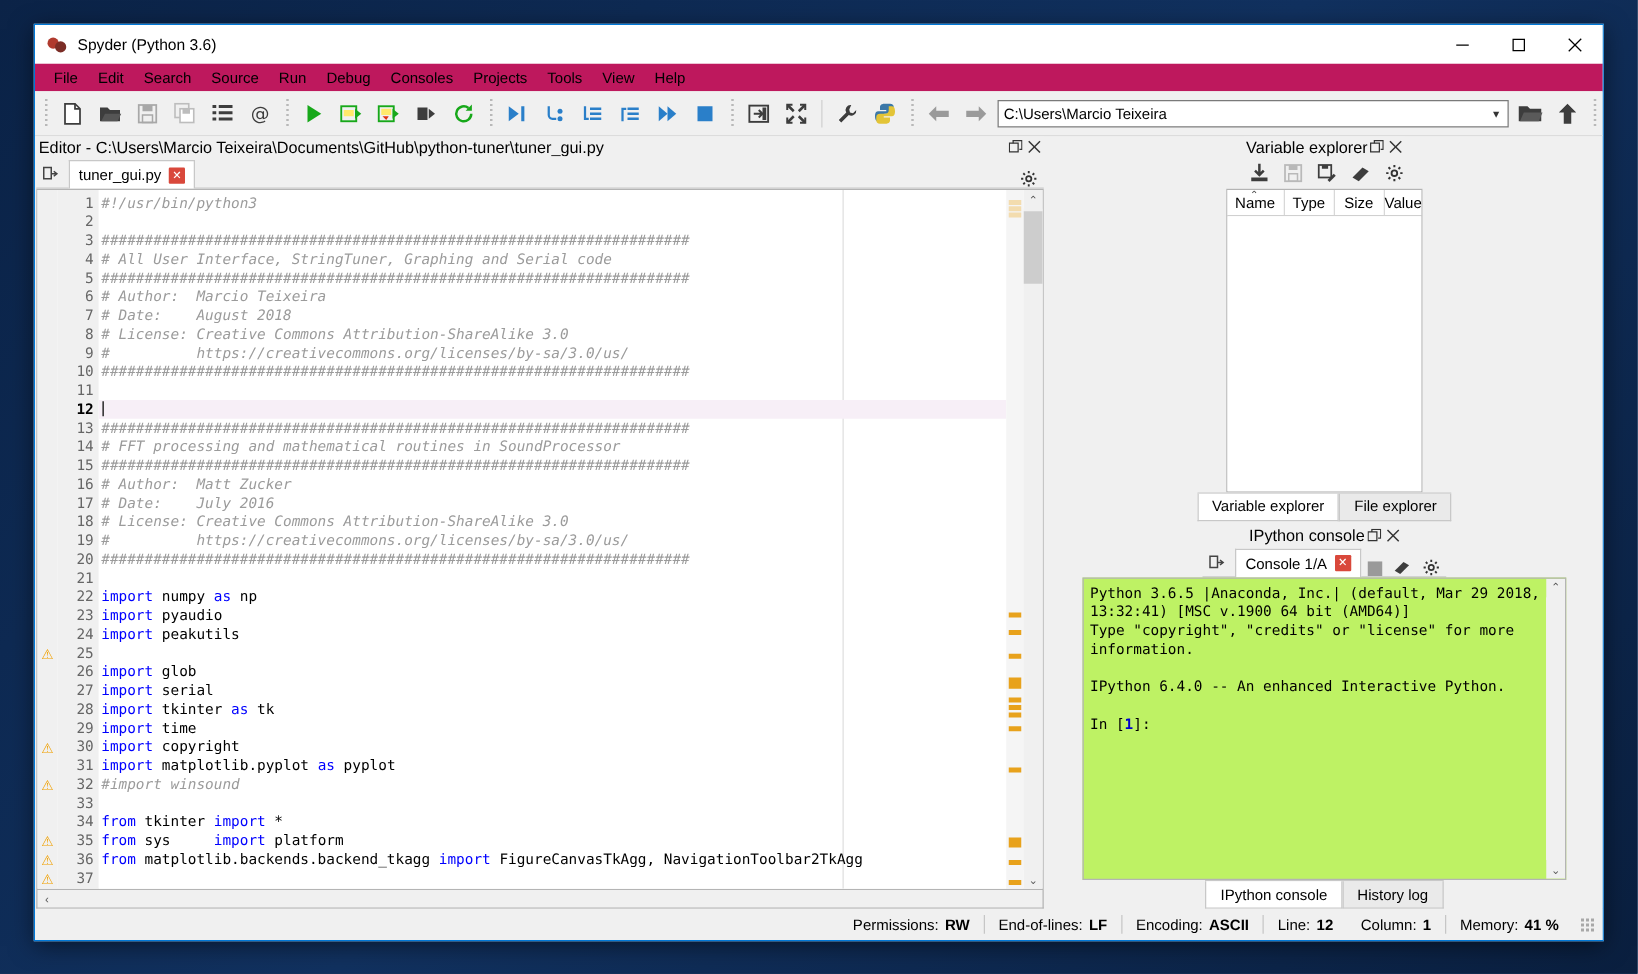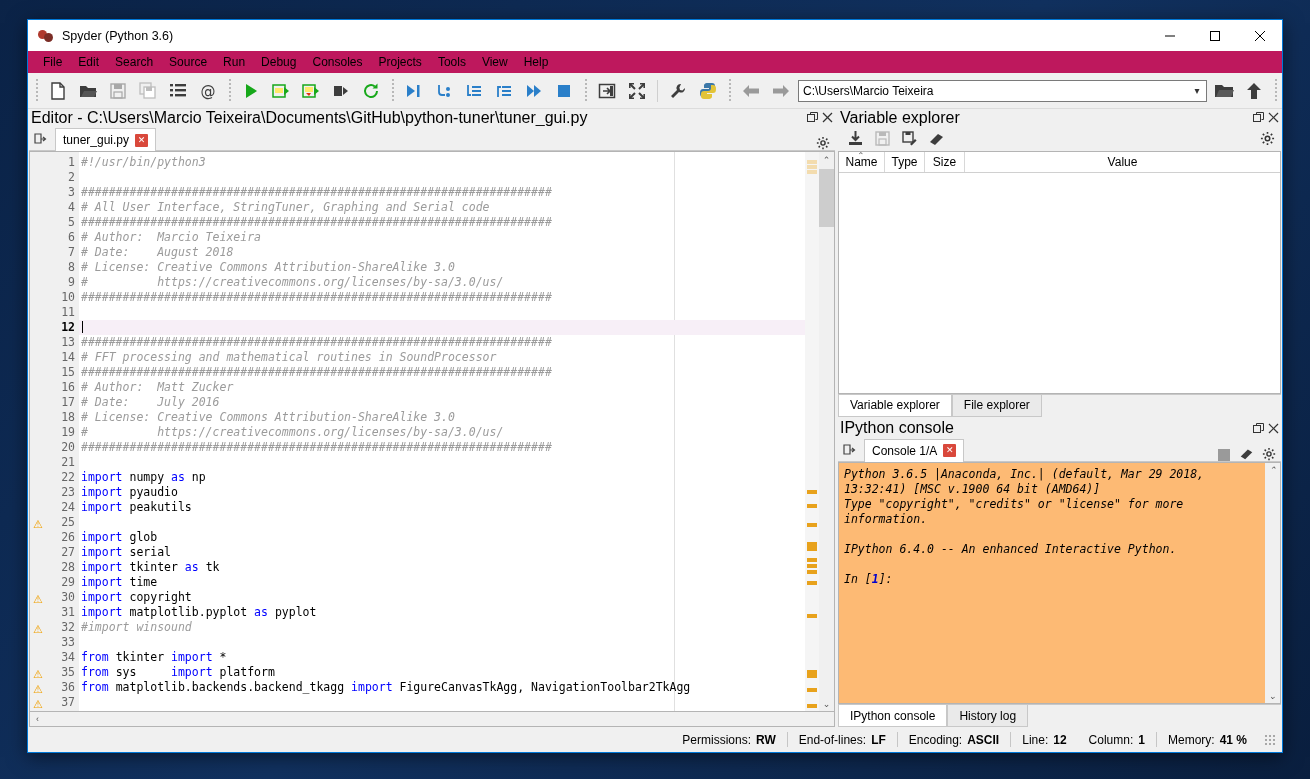--- a/index.html
+++ b/index.html
@@ -72,25 +72,25 @@
   .pathbox {
     height: 22px; flex: 1; background: #fff; border: 1px solid #7a7a7a;
     display: flex; align-items: center; margin: 0 2px;
     font-size: 12px; color: #000; padding-left: 4px; min-width: 60px;
   }
   .pathbox .pv { flex: 1; overflow: hidden; white-space: nowrap; }
   .pathbox .cv { width: 18px; text-align: center; color: #333; font-size: 10px; }
   
   .body { flex: 1; display: flex; min-height: 0; background: #f0f0f0; padding: 0 1px; }
   .leftpane { width: 806px; display: flex; flex-direction: column; min-width: 0; }
-  .rightpane { flex: 1; display: flex; flex-direction: column; margin-left: 3px; min-width: 0; }
+  .rightpane { flex: 1; display: flex; flex-direction: column; margin-left: 3px; min-width: 0; align-items: center; }
   
   .docktitle {
     height: 17px; background: #f0f0f0; display: flex; align-items: center;
-    font-size: 16px; color: #000; flex: none;
+    font-size: 13px; color: #000; flex: none;
   }
   .docktitle .dt-text { flex: 1; overflow: hidden; white-space: nowrap; padding-left: 2px; }
   .dockbtn { width: 15px; height: 15px; display: flex; align-items: center; justify-content: center; }
   
   .tabstrip {
     height: 25px; background: #f0f0f0; display: flex; align-items: flex-end;
     border-bottom: 1px solid #c8c8c8; flex: none; position: relative;
   }
   .tab-browse { width: 26px; height: 22px; display: flex; align-items: center; justify-content: center; }
   .tabitem {
@@ -166,22 +166,22 @@
   .doctabs { height: 23px; background: #f0f0f0; display: flex; align-items: flex-start; flex: none; border-top: 1px solid #c8c8c8; }
   .doctab {
     height: 22px; display: flex; align-items: center; padding: 0 11px;
     font-size: 12px; color: #000; background: #eaeaea;
     border: 1px solid #c8c8c8; border-top: none;
   }
   .doctab.active { background: #fff; }
   
   .constrip { height: 25px; background: #f0f0f0; display: flex; align-items: flex-end; flex: none; border-bottom: 1px solid #c8c8c8; }
   .conarea {
-    flex: 1; background: #fdba74; border: 1px solid #b4b4b4; min-height: 0;
-    display: flex; position: relative; overflow: hidden; font-style: italic;
+    flex: 1; background: #bef264; border: 1px solid #b4b4b4; min-height: 0;
+    display: flex; position: relative; overflow: hidden;
   }
   .context {
     flex: 1; padding: 4px 5px; font-family: "DejaVu Sans Mono", monospace;
     font-size: 11.5px; color: #000; white-space: pre; line-height: 15px; overflow: hidden;
   }
   .conprompt { color: #000; }
   .conprompt b { color: #0000cd; }
   
   .statusbar {
     height: 25px; background: #f0f0f0; display: flex; align-items: center;

